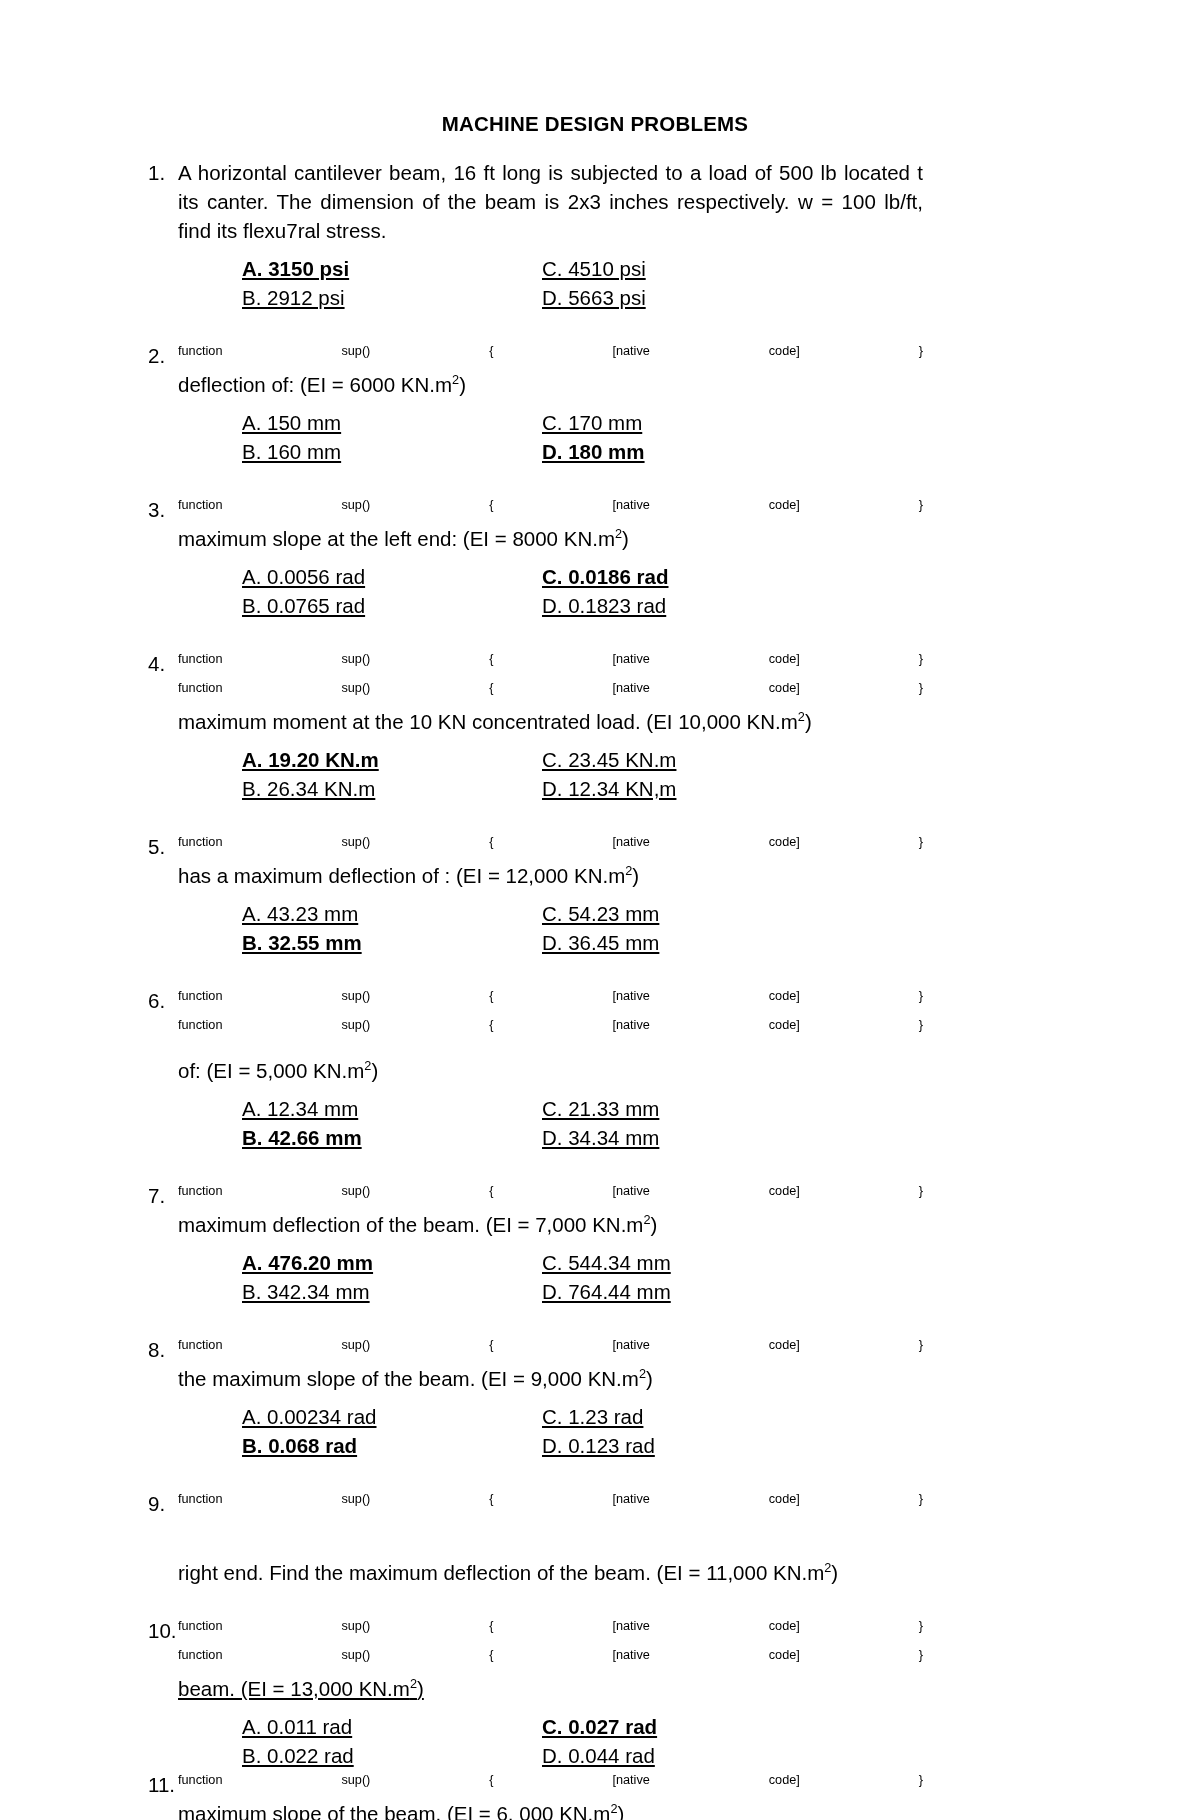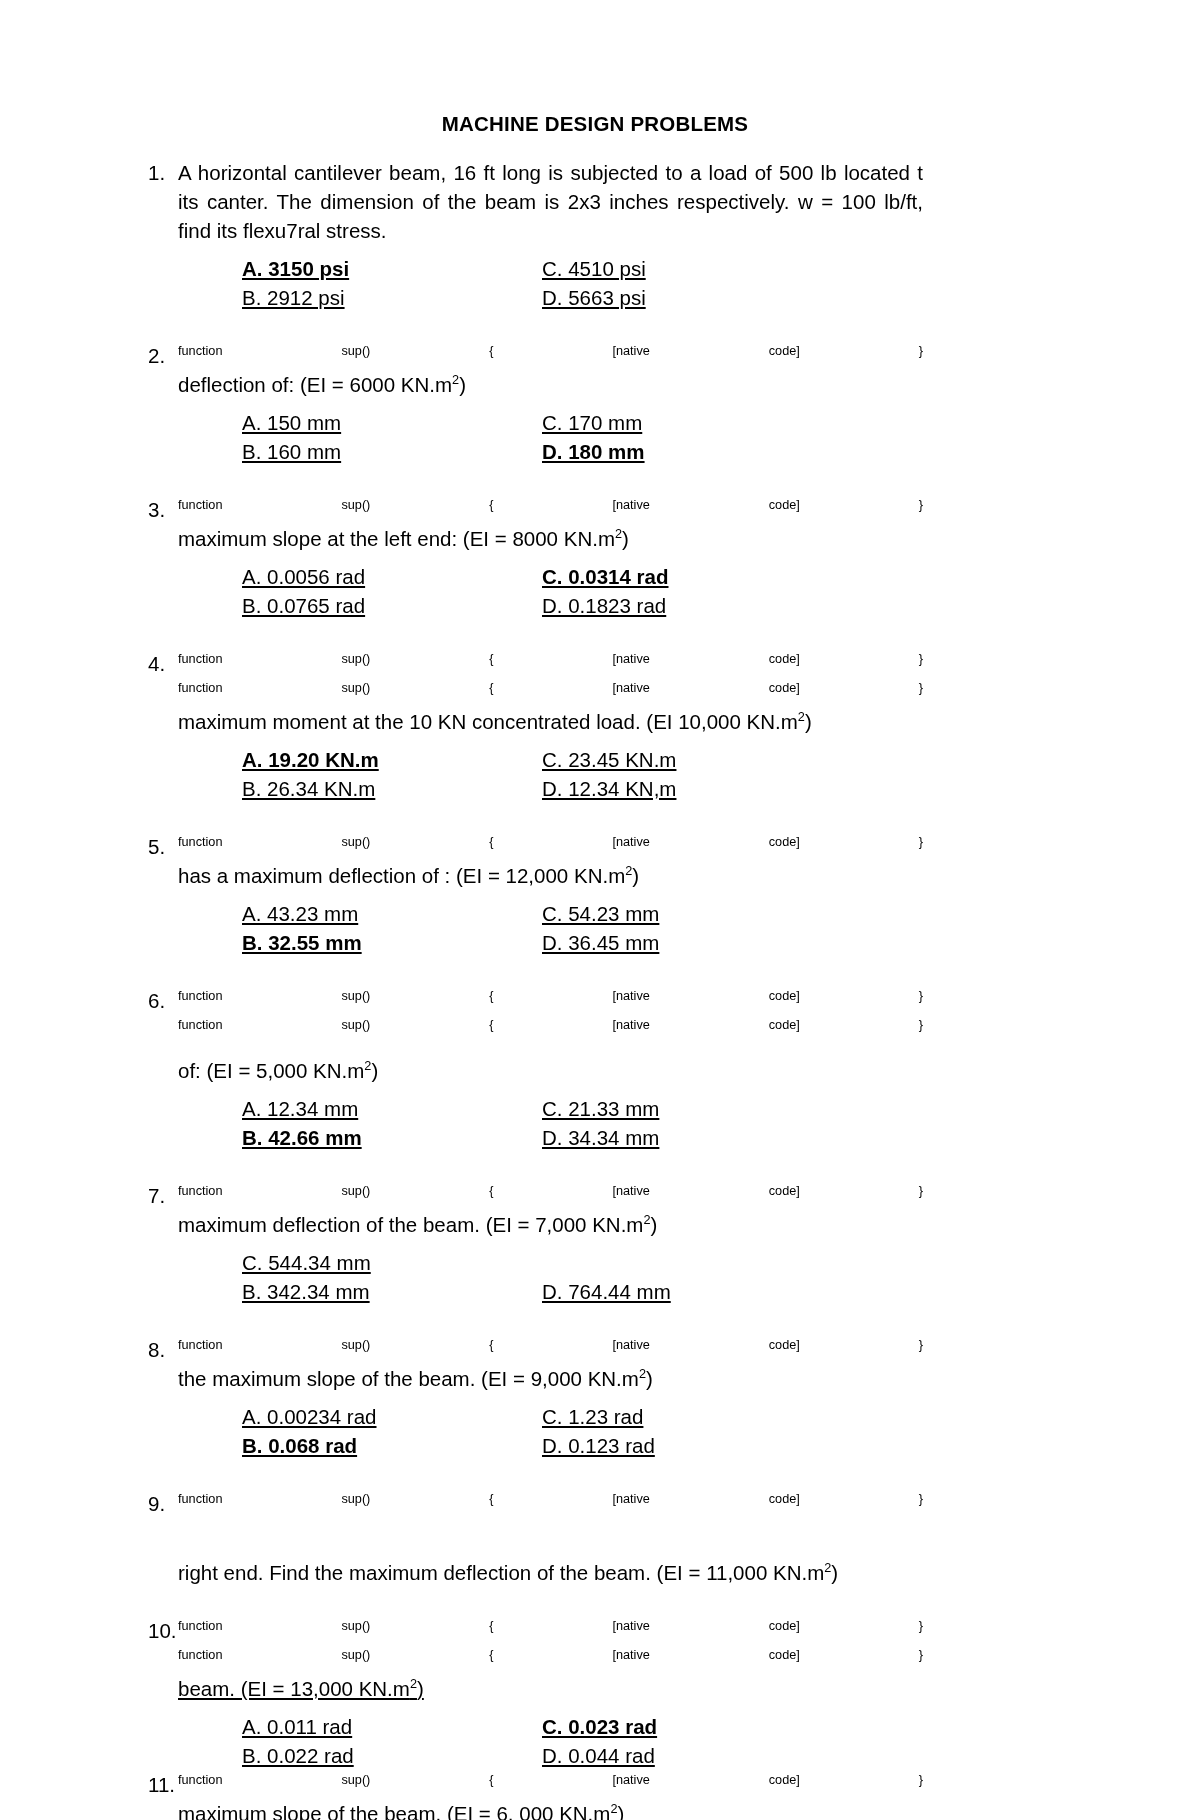--- a/index.html
+++ b/index.html
@@ -146,21 +146,21 @@
         <div class="q-row">
           <div class="q-num">3.</div>
           <div class="q-text">
             <div style="text-align: justify; text-align-last: justify;"><span></span><sup>function sup() { [native code] }</sup><span></span></div>
             <div style="text-align: left; text-align-last: left;"><span>maximum slope at the left end: (EI = 8000 KN.m</span><sup>2</sup><span>)</span></div>
           </div>
         </div>
         <div class="options">
           <div class="opt-row">
             <div class="opt-cell left">A. 0.0056 rad</div>
-            <div class="opt-cell right bold">C. 0.0314 rad</div>
+            <div class="opt-cell right bold">C. 0.0186 rad</div>
           </div>
           <div class="opt-row">
             <div class="opt-cell left">B. 0.0765 rad</div>
             <div class="opt-cell right">D. 0.1823 rad</div>
           </div>
         </div>
       </div>
       <div class="gap-lg"></div>
       <div class="q-block">
         <div class="q-row">
@@ -227,20 +227,21 @@
       <div class="q-block">
         <div class="q-row">
           <div class="q-num">7.</div>
           <div class="q-text">
             <div style="text-align: justify; text-align-last: justify;"><span></span><sup>function sup() { [native code] }</sup><span></span></div>
             <div style="text-align: left; text-align-last: left;"><span>maximum deflection of the beam. (EI = 7,000 KN.m</span><sup>2</sup><span>)</span></div>
           </div>
         </div>
         <div class="options">
           <div class="opt-row">
+            <div class="opt-cell left bold">A. 476.20 mm</div>
             <div class="opt-cell right">C. 544.34 mm</div>
           </div>
           <div class="opt-row">
             <div class="opt-cell left">B. 342.34 mm</div>
             <div class="opt-cell right">D. 764.44 mm</div>
           </div>
         </div>
       </div>
       <div class="gap-lg"></div>
       <div class="q-block">
@@ -278,21 +279,21 @@
           <div class="q-num" style="width: 30px; flex: 0 0 30px;">10.</div>
           <div class="q-text">
             <div style="text-align: justify; text-align-last: justify;"><span></span><sup>function sup() { [native code] }</sup><span></span></div>
             <div style="text-align: justify; text-align-last: justify;"><span></span><sup>function sup() { [native code] }</sup><span></span></div>
             <div style="text-align: left; text-align-last: left; text-decoration: underline;"><span>beam. (EI = 13,000 KN.m</span><sup>2</sup><span>)</span></div>
           </div>
         </div>
         <div class="options">
           <div class="opt-row">
             <div class="opt-cell left">A. 0.011 rad</div>
-            <div class="opt-cell right bold">C. 0.023 rad</div>
+            <div class="opt-cell right bold">C. 0.027 rad</div>
           </div>
           <div class="opt-row">
             <div class="opt-cell left">B. 0.022 rad</div>
             <div class="opt-cell right">D. 0.044 rad</div>
           </div>
         </div>
       </div>
       <div class="gap-sm"></div>
       <div class="q-block">
         <div class="q-row">

